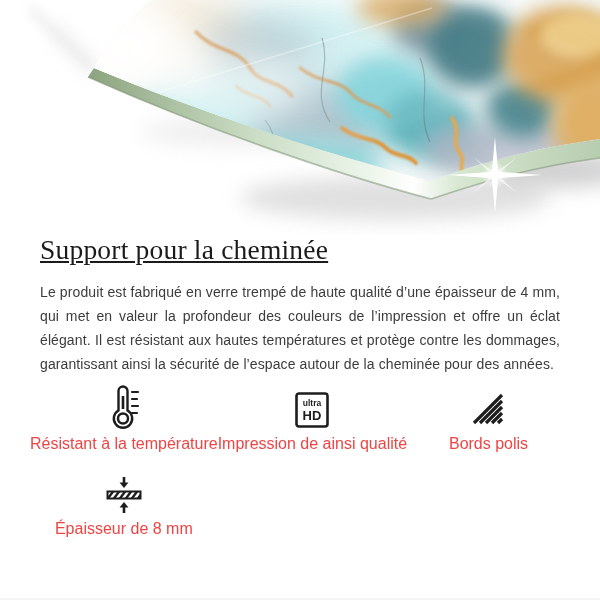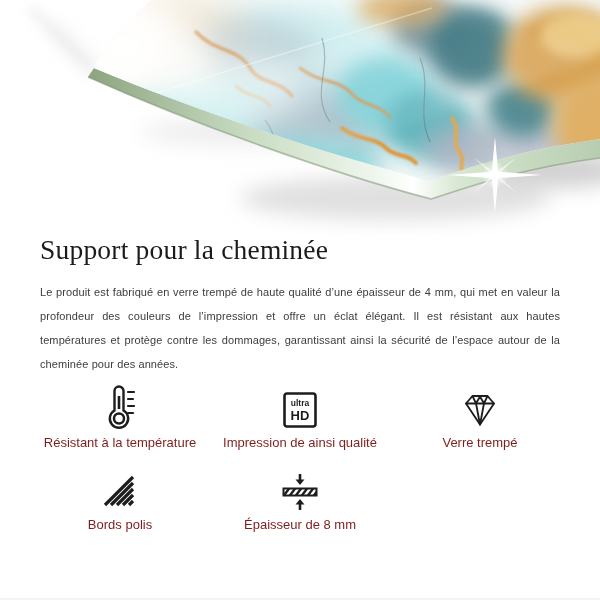--- a/index.html
+++ b/index.html
@@ -8,32 +8,32 @@
     font-family:"Liberation Sans",sans-serif;position:relative;
   }
   .hero{position:relative;height:230px;}
   .hero svg{position:absolute;top:0;left:0;display:block;}
   .content{padding:0 40px;}
   h1{
     font-family:"Liberation Serif","DejaVu Serif",serif;
     font-weight:400;font-size:27.5px;line-height:35px;
     color:#1b1b1b;margin:2px 0 13px 0;letter-spacing:0.2px;
   }
-  h1 span{display:block;}
+  h1 span{display:block;text-decoration:underline;}
   .desc{
-    font-size:11px;line-height:24px;color:#3c3c3c;
+    font-size:14px;line-height:24px;color:#3c3c3c;
     text-align:justify;margin:0 0 8px 0;letter-spacing:0.1px;
   }
   .features{
     margin:0 30px;display:grid;
     grid-template-columns:1fr 1fr 1fr;row-gap:16px;
   }
   .feature{display:flex;flex-direction:column;align-items:center;}
   .icon-box{height:46px;display:flex;align-items:flex-end;justify-content:center;margin-bottom:5px;}
-  .feature-label{font-size:13px;color:#7f1d1d;white-space:nowrap;}
+  .feature-label{font-size:16px;color:#ef4444;white-space:nowrap;}
   .icon-stroke{stroke:#1d1d1d;fill:none;}
   .badge-top{font-size:8.5px;font-weight:600;fill:#1d1d1d;font-family:"Liberation Sans",sans-serif;}
   .badge-bottom{font-size:13px;font-weight:700;fill:#1d1d1d;font-family:"Liberation Sans",sans-serif;}
   .bottom-strip{position:absolute;left:0;bottom:0;width:600px;height:2px;background:#f4f4f4;}
 </style>
 </head>
 <body>
 
 <div class="hero">
   <svg width="600" height="235" viewBox="0 0 600 235" aria-hidden="true">
@@ -171,34 +171,20 @@
       <svg width="40" height="40" viewBox="0 0 40 40">
         <rect class="icon-stroke" stroke-width="2.6" x="4.5" y="3.5" width="31" height="33" rx="2.5"></rect>
         <text class="badge-top" x="20" y="15.5" text-anchor="middle">ultra</text>
         <text class="badge-bottom" x="20" y="29.5" text-anchor="middle">HD</text>
       </svg>
     </div>
     <div class="feature-label">Impression de ainsi qualité</div>
   </div>
 
 
-  <div class="feature">
-    <div class="icon-box">
-      <svg width="40" height="40" viewBox="0 0 40 40">
-        <g class="icon-stroke" stroke-width="1.8" stroke-linejoin="round" stroke-linecap="round">
-          <path d="M6,13.5 L12.5,6 H27.5 L34,13.5 L20,34.5 Z"></path>
-          <line x1="6" y1="13.5" x2="34" y2="13.5"></line>
-          <path d="M12.5,6 L16,13.5 L20,6.5 L24,13.5 L27.5,6"></path>
-          <line x1="16" y1="13.5" x2="20" y2="34.5"></line>
-          <line x1="24" y1="13.5" x2="20" y2="34.5"></line>
-        </g>
-      </svg>
-    </div>
-    <div class="feature-label">Verre trempé</div>
-  </div>
 
   <div class="feature">
     <div class="icon-box">
       <svg width="40" height="40" viewBox="0 0 40 40">
         <g stroke="#1d1d1d" stroke-width="3.2">
           <line x1="5" y1="33" x2="33" y2="5"></line>
           <line x1="11" y1="33" x2="33" y2="11"></line>
           <line x1="17" y1="33" x2="33" y2="17"></line>
           <line x1="23" y1="33" x2="33" y2="23"></line>
           <line x1="29" y1="33" x2="33" y2="29"></line>

